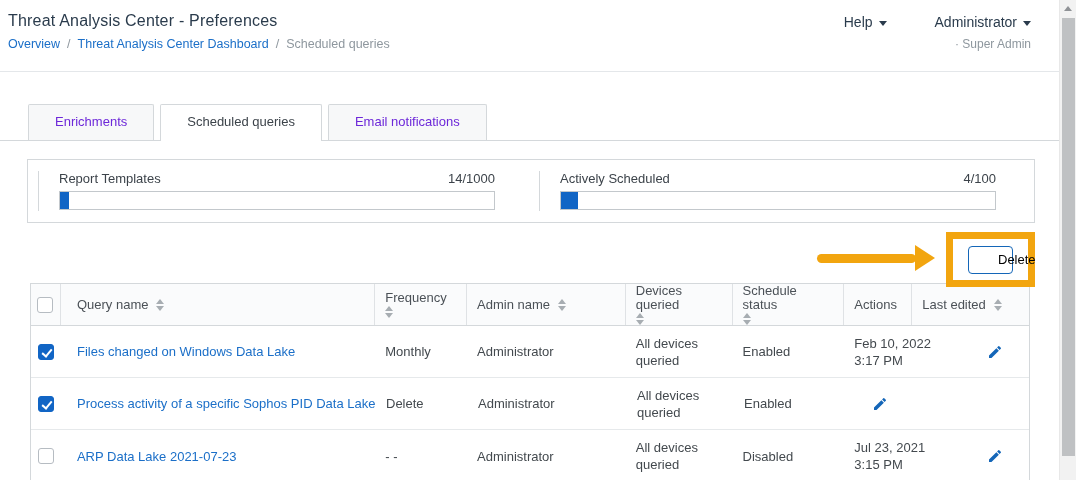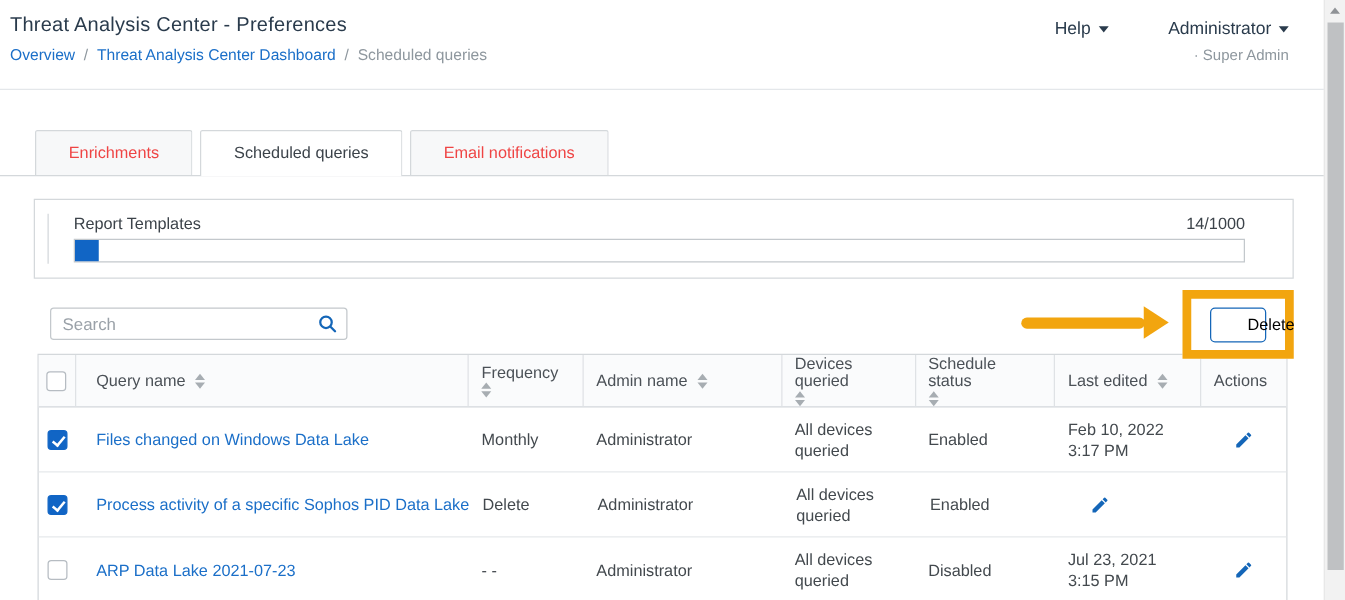--- a/index.html
+++ b/index.html
@@ -17,21 +17,21 @@
   .top-right { display:flex; gap:48px; padding-top:4px; align-items:flex-start; }
   .menu-label { font-size:14px; color:#2a3b4c; cursor:pointer; white-space:nowrap; }
   .caret { display:inline-block; width:0; height:0; border-left:4px solid transparent;
     border-right:4px solid transparent; border-top:5px solid #2a3b4c; margin-left:6px; vertical-align:middle; }
   .admin-block { text-align:right; }
   .admin-role { font-size:12px; color:#8e979e; margin-top:7px; }
   
   .tabs { display:flex; margin-top:32px; padding-left:28px; border-bottom:1px solid #d4d8db; height:37px; }
   .tab { position:relative; height:36px; line-height:34px; padding:0 26px; margin-right:6px;
     background:#f7f8f9; border:1px solid #d4d8db; border-bottom:none; border-radius:2px 2px 0 0;
-    font-size:13px; color:#ef4444; cursor:pointer; white-space:nowrap; }
+    font-size:13px; color:#6d28d9; cursor:pointer; white-space:nowrap; }
   .tab.active { background:#fff; color:#3c434a; }
   .tab.active::after { content:''; position:absolute; left:0; right:0; bottom:-1px; height:1px; background:#fff; }
   
   .quota-panel { display:flex; margin:18px 41px 0 27px; border:1px solid #d4d8db; height:64px;
     padding:11px 14px 11px 10px; background:#fff;gap:20px; }
   .quota { flex:1; border-left:1px solid #d4d8db; padding-left:20px; padding-right:24px; }
   .quota-head { display:flex; justify-content:space-between; font-size:13px; color:#3c434a; margin-bottom:5px; }
   .quota-bar { height:19px; border:1px solid #c3c8cc; background:#fff; }
   .quota-fill { height:100%; background:#1165c5; }
   
@@ -124,31 +124,31 @@
   <div class="quota-panel">
     <div class="quota">
       <div class="quota-head">
         <span>Report Templates</span>
         <span>14/1000</span>
       </div>
       <div class="quota-bar">
         <div class="quota-fill" style="width: 2%;"></div>
       </div>
     </div>
-  </div>
-
-  <div class="search-wrap">
-    <input type="text" placeholder="Search" style="">
-    <span class="search-icon">
-      <svg width="16" height="16" viewBox="0 0 16 16">
-          <circle cx="6.8" cy="6.8" r="4.6" fill="none" stroke="#1466b8" stroke-width="1.8"></circle>
-          <line x1="10.4" y1="10.4" x2="14" y2="14" stroke="#1466b8" stroke-width="1.9" stroke-linecap="round"></line>
-        </svg>
-    </span>
-  </div>
+    <div class="quota">
+      <div class="quota-head">
+        <span>Actively Scheduled</span>
+        <span>4/100</span>
+      </div>
+      <div class="quota-bar">
+        <div class="quota-fill" style="width: 4%;"></div>
+      </div>
+    </div>
+  </div>
+
 
   <div class="annot-arrow">
     <div class="shaft"></div>
       <div class="head"></div>
   </div>
   <div class="annot-box">
     <button class="delete-btn">Delete</button>
   </div>
 
   <div class="tbl">
@@ -184,29 +184,29 @@
             <i class="down"></i>
           </span>
       </div>
       <div class="th col-status stacked">
         <span>Schedule status</span>
         <span class="sort-icon">
             <i class="up"></i>
             <i class="down"></i>
           </span>
       </div>
+      <div class="th col-actions no-sort">
+        <span>Actions</span>
+      </div>
       <div class="th col-edited">
         <span>Last edited</span>
         <span class="sort-icon">
             <i class="up"></i>
             <i class="down"></i>
           </span>
-      </div>
-      <div class="th col-actions no-sort">
-        <span>Actions</span>
       </div>
     </div>
     <div>
   <div class="tr">
     <div class="td col-cb">
       <span class="cb checked"></span>
     </div>
     <div class="td col-name">
       <a class="qlink">Files changed on Windows Data Lake</a>
     </div>

